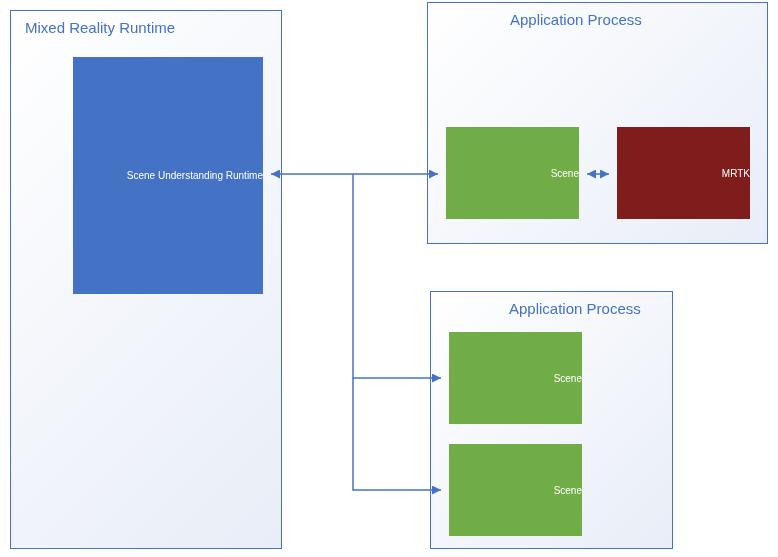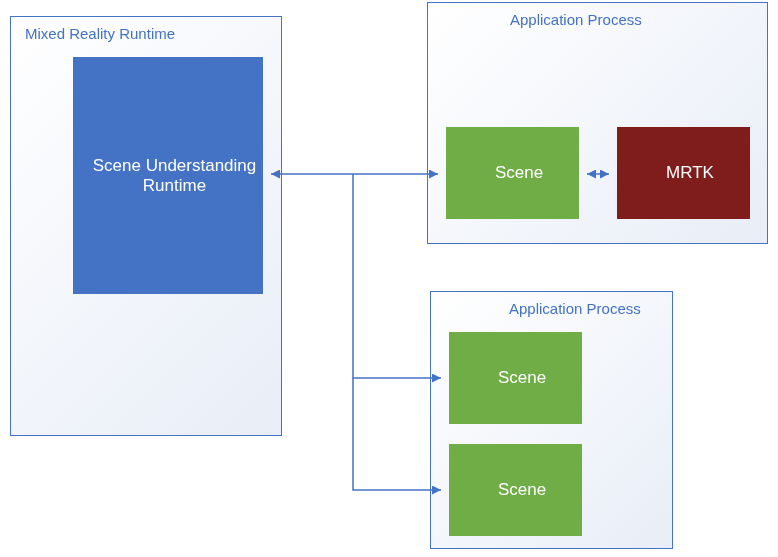--- a/index.html
+++ b/index.html
@@ -20,37 +20,37 @@
     position: absolute;
     top: 8px;
     color: #4472c4;
     font-size: 15px;
     font-weight: 400;
   }
   .node-box {
     position: absolute;
     display: flex;
     align-items: center;
-    justify-content: center;
+    justify-content: flex-end;
     color: #ffffff;
-    font-size: 17px;
+    font-size: 10px;
     text-align: center;
     padding-left: 13px;
   }
   svg.connectors {
     position: absolute;
     top: 0;
     left: 0;
     pointer-events: none;
   }
 </style>
 </head>
 <body>
 
-<div class="container-box" style="left:10px; top:16px; width:272px; height:420px;">
+<div class="container-box" style="left:10px; top:10px; width:272px; height:539px;">
   <div class="container-title" style="left:14px;">Mixed Reality Runtime</div>
 </div>
 
 <div class="node-box" style="left:73px; top:57px; width:190px; height:237px; background:#4472c4;">
   <span>Scene Understanding Runtime</span>
 </div>
 
 <div class="container-box" style="left:427px; top:2px; width:341px; height:242px;">
   <div class="container-title" style="left:82px;">Application Process</div>
 </div>

